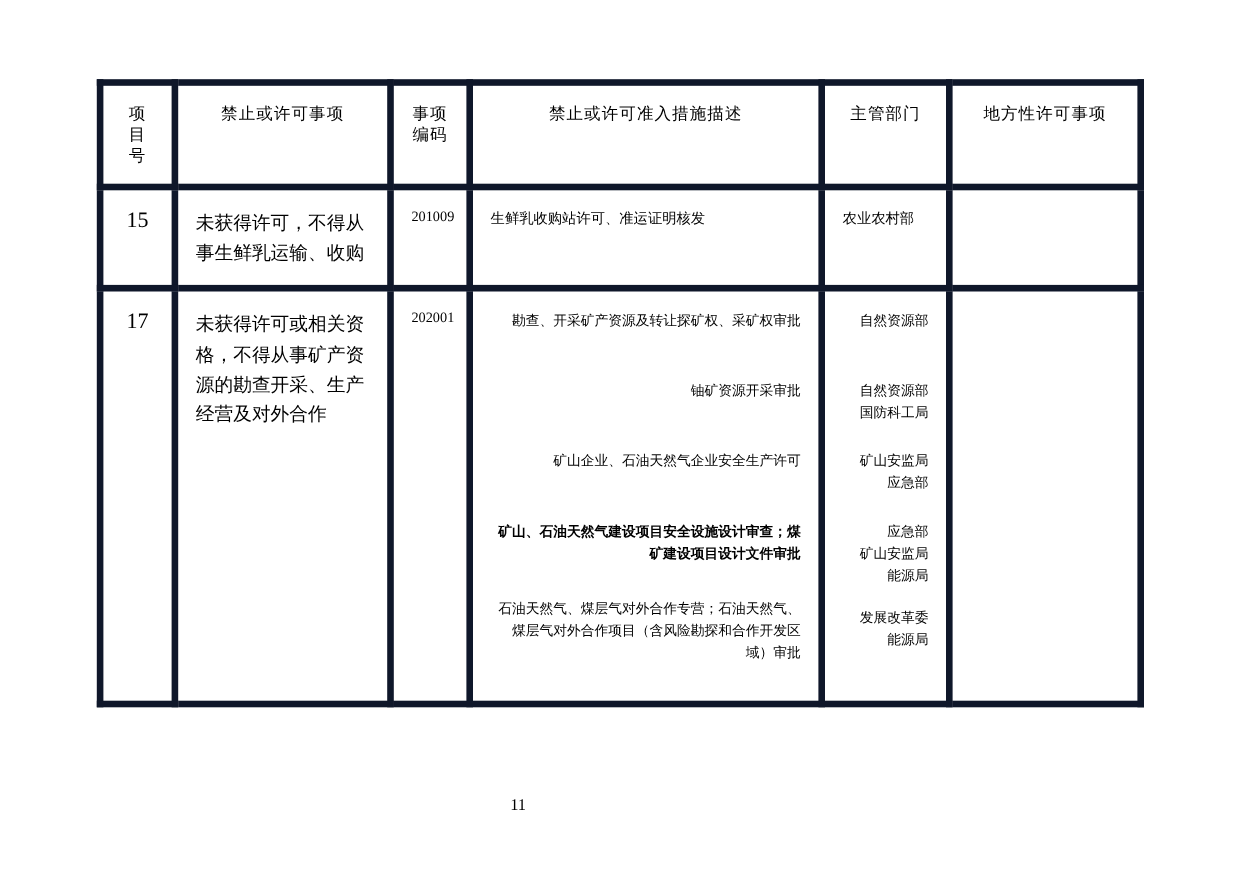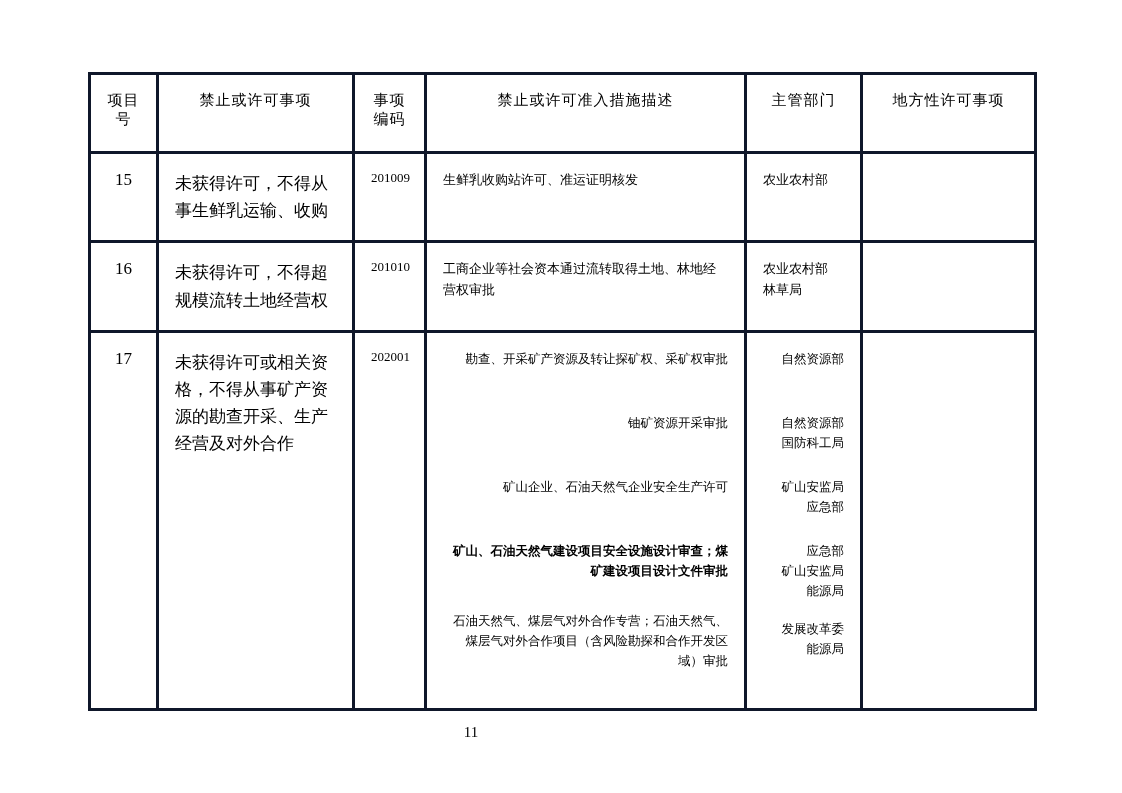--- a/index.html
+++ b/index.html
@@ -27,21 +27,21 @@
     left: 88px;
     top: 72px;
     width: 946px;
   }
   table.doc-table {
     border-collapse: collapse;
     width: 946px;
     table-layout: fixed;
   }
   table.doc-table td, table.doc-table th {
-    border: 3px solid #0f172a;
+    border: 6px solid #0f172a;
     padding: 16px;
     vertical-align: top;
     font-weight: normal;
   }
   
   col.c1 { width: 68px; }
   col.c2 { width: 196px; }
   col.c3 { width: 72px; }
   col.c4 { width: 320px; }
   col.c5 { width: 116px; }
@@ -50,21 +50,21 @@
   thead td {
     text-align: center;
     font-size: 15px;
     height: 44px;
     vertical-align: middle;
     letter-spacing: 1px;
   }
   .num-cell {
     text-align: center;
     vertical-align: middle;
-    font-size: 17px;
+    font-size: 20px;
   }
   .code-cell {
     font-size: 13px;
     padding: 12px 4px 0 6px;
     vertical-align: middle;
     text-align: right;
   }
   .desc-cell, .dept-cell, .local-cell {
     font-size: 13px;
     line-height: 1.6;
@@ -143,29 +143,20 @@
       </thead>
       <tbody>
         <tr style="height:74px;">
           <td class="num-cell">15</td>
           <td class="vcenter-item">未获得许可，不得从事生鲜乳运输、收购</td>
           <td class="code-cell">201009</td>
           <td class="desc-cell">生鲜乳收购站许可、准运证明核发</td>
           <td class="dept-cell">农业农村部</td>
           <td class="local-cell"></td>
         </tr>
-        <tr style="height:74px;">
-          <td class="num-cell">16</td>
-          <td class="vcenter-item">未获得许可，不得超规模流转土地经营权</td>
-          <td class="code-cell">201010</td>
-          <td class="desc-cell">工商企业等社会资本通过流转取得土地、林地经营权审批</td>
-          <td class="dept-cell" style="white-space:pre-line;">农业农村部
-林草局</td>
-          <td class="local-cell"></td>
-        </tr>
         <tr style="height:378px;">
           <td class="num-cell">17</td>
           <td class="vcenter-item">未获得许可或相关资格，不得从事矿产资源的勘查开采、生产经营及对外合作</td>
           <td class="code-cell">202001</td>
           <td class="big-row-desc desc-list">
             <span class="sub-block blk">勘查、开采矿产资源及转让探矿权、采矿权审批</span>
             <span class="sub-block blk">铀矿资源开采审批</span>
             <span class="sub-block blk">矿山企业、石油天然气企业安全生产许可</span>
             <span class="sub-block blk" style="margin-bottom:30px;font-weight:bold;">矿山、石油天然气建设项目安全设施设计审查；煤矿建设项目设计文件审批</span>
             <span class="sub-block">石油天然气、煤层气对外合作专营；石油天然气、煤层气对外合作项目（含风险勘探和合作开发区域）审批</span>

